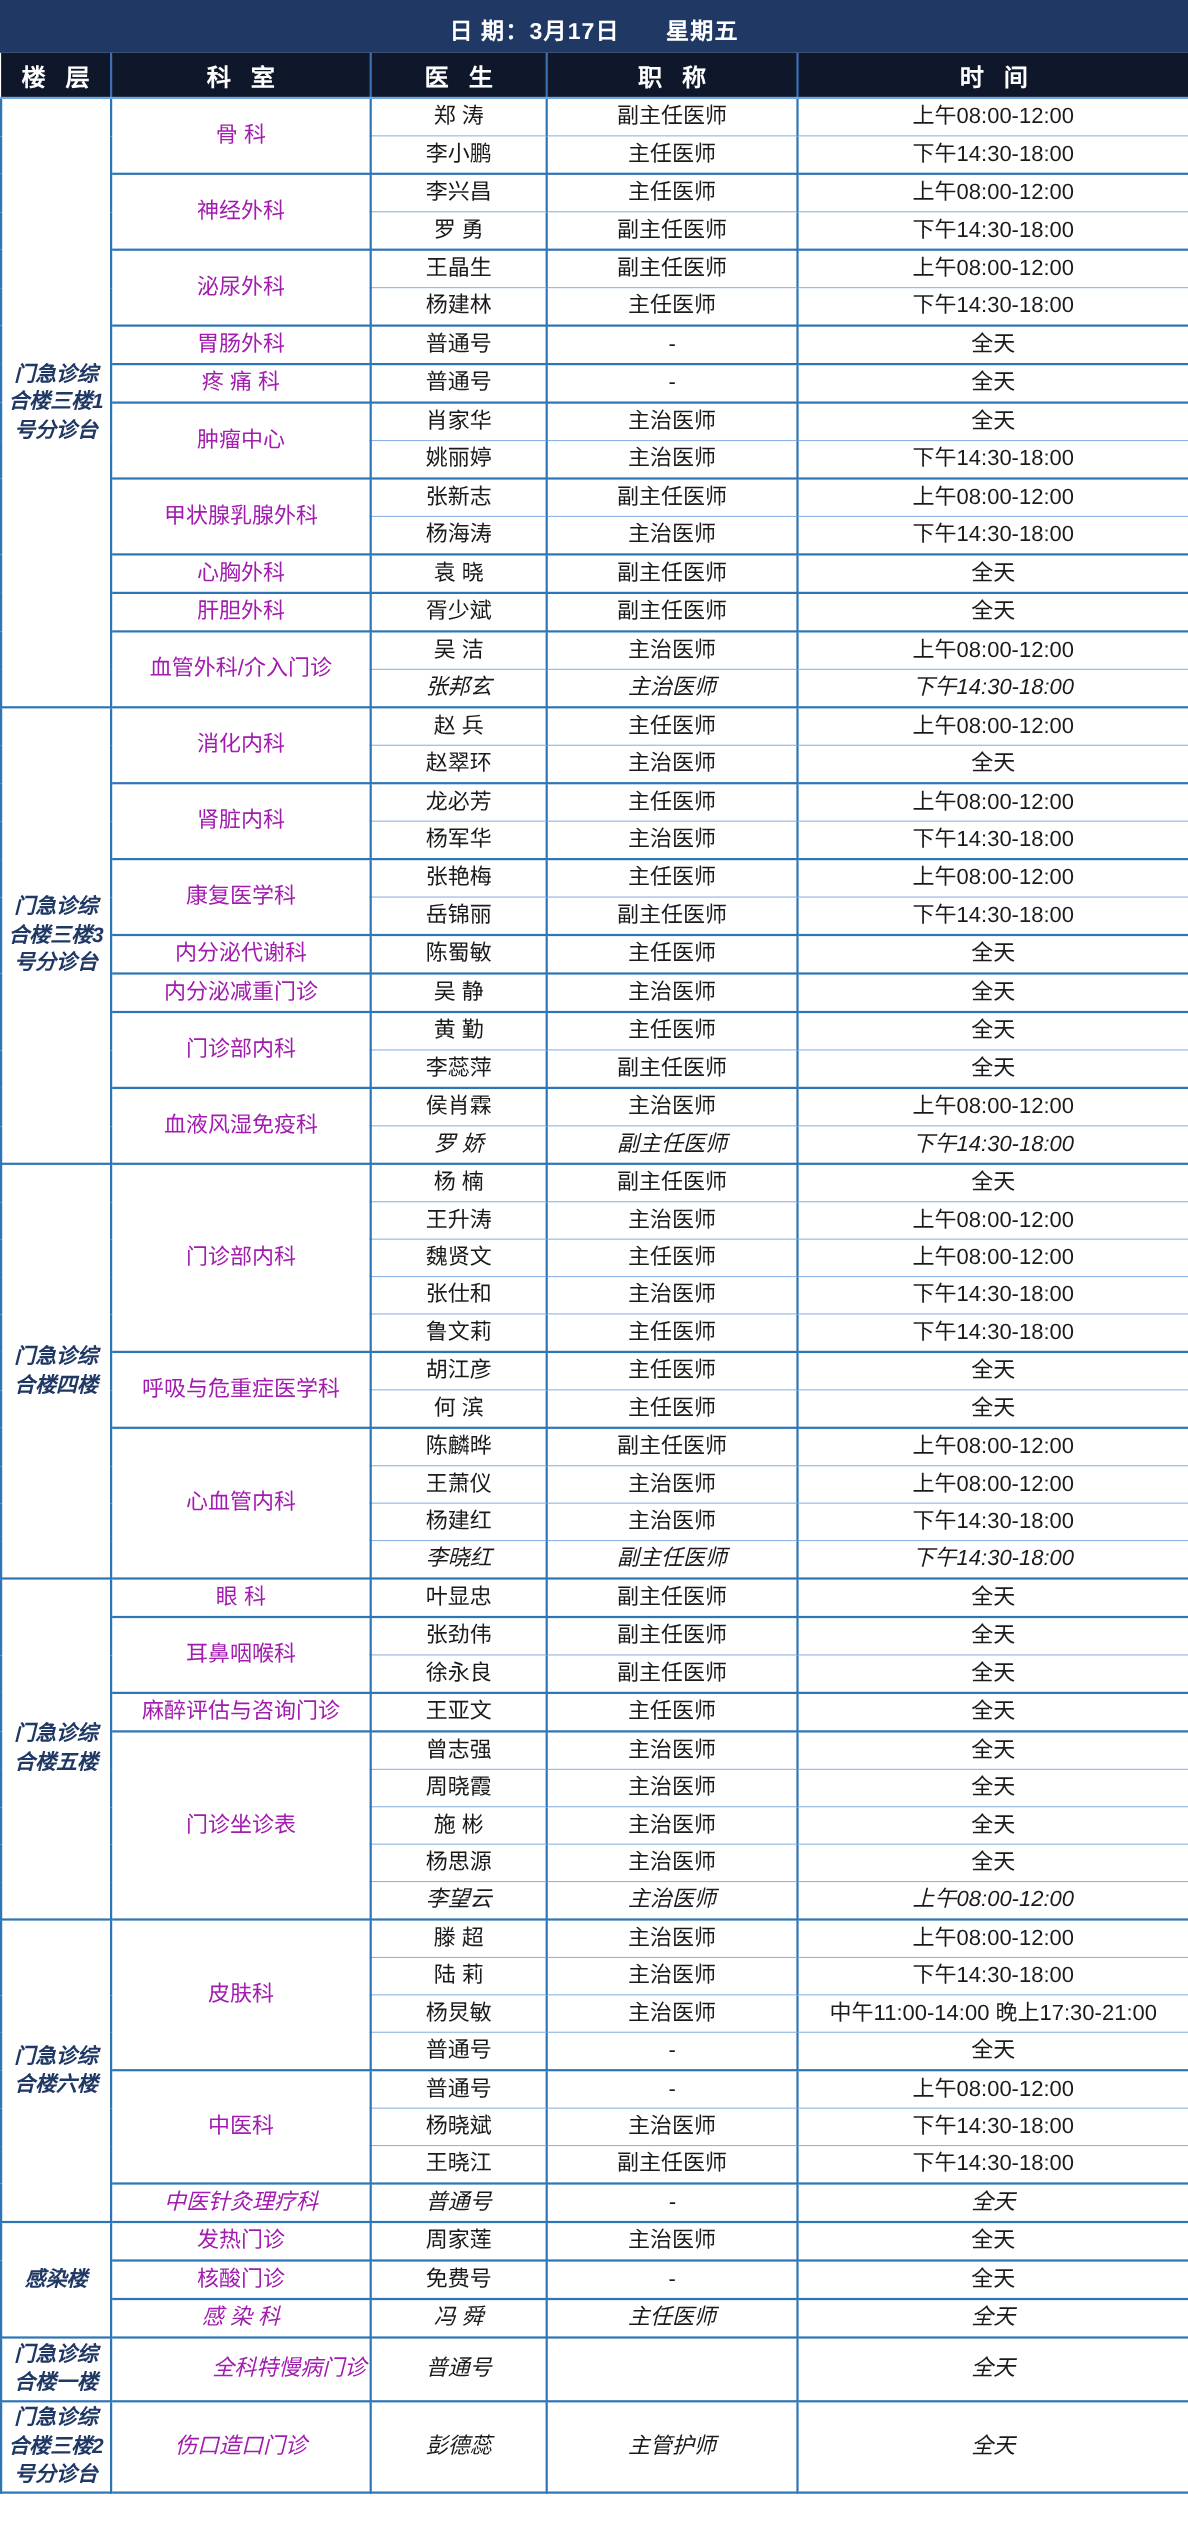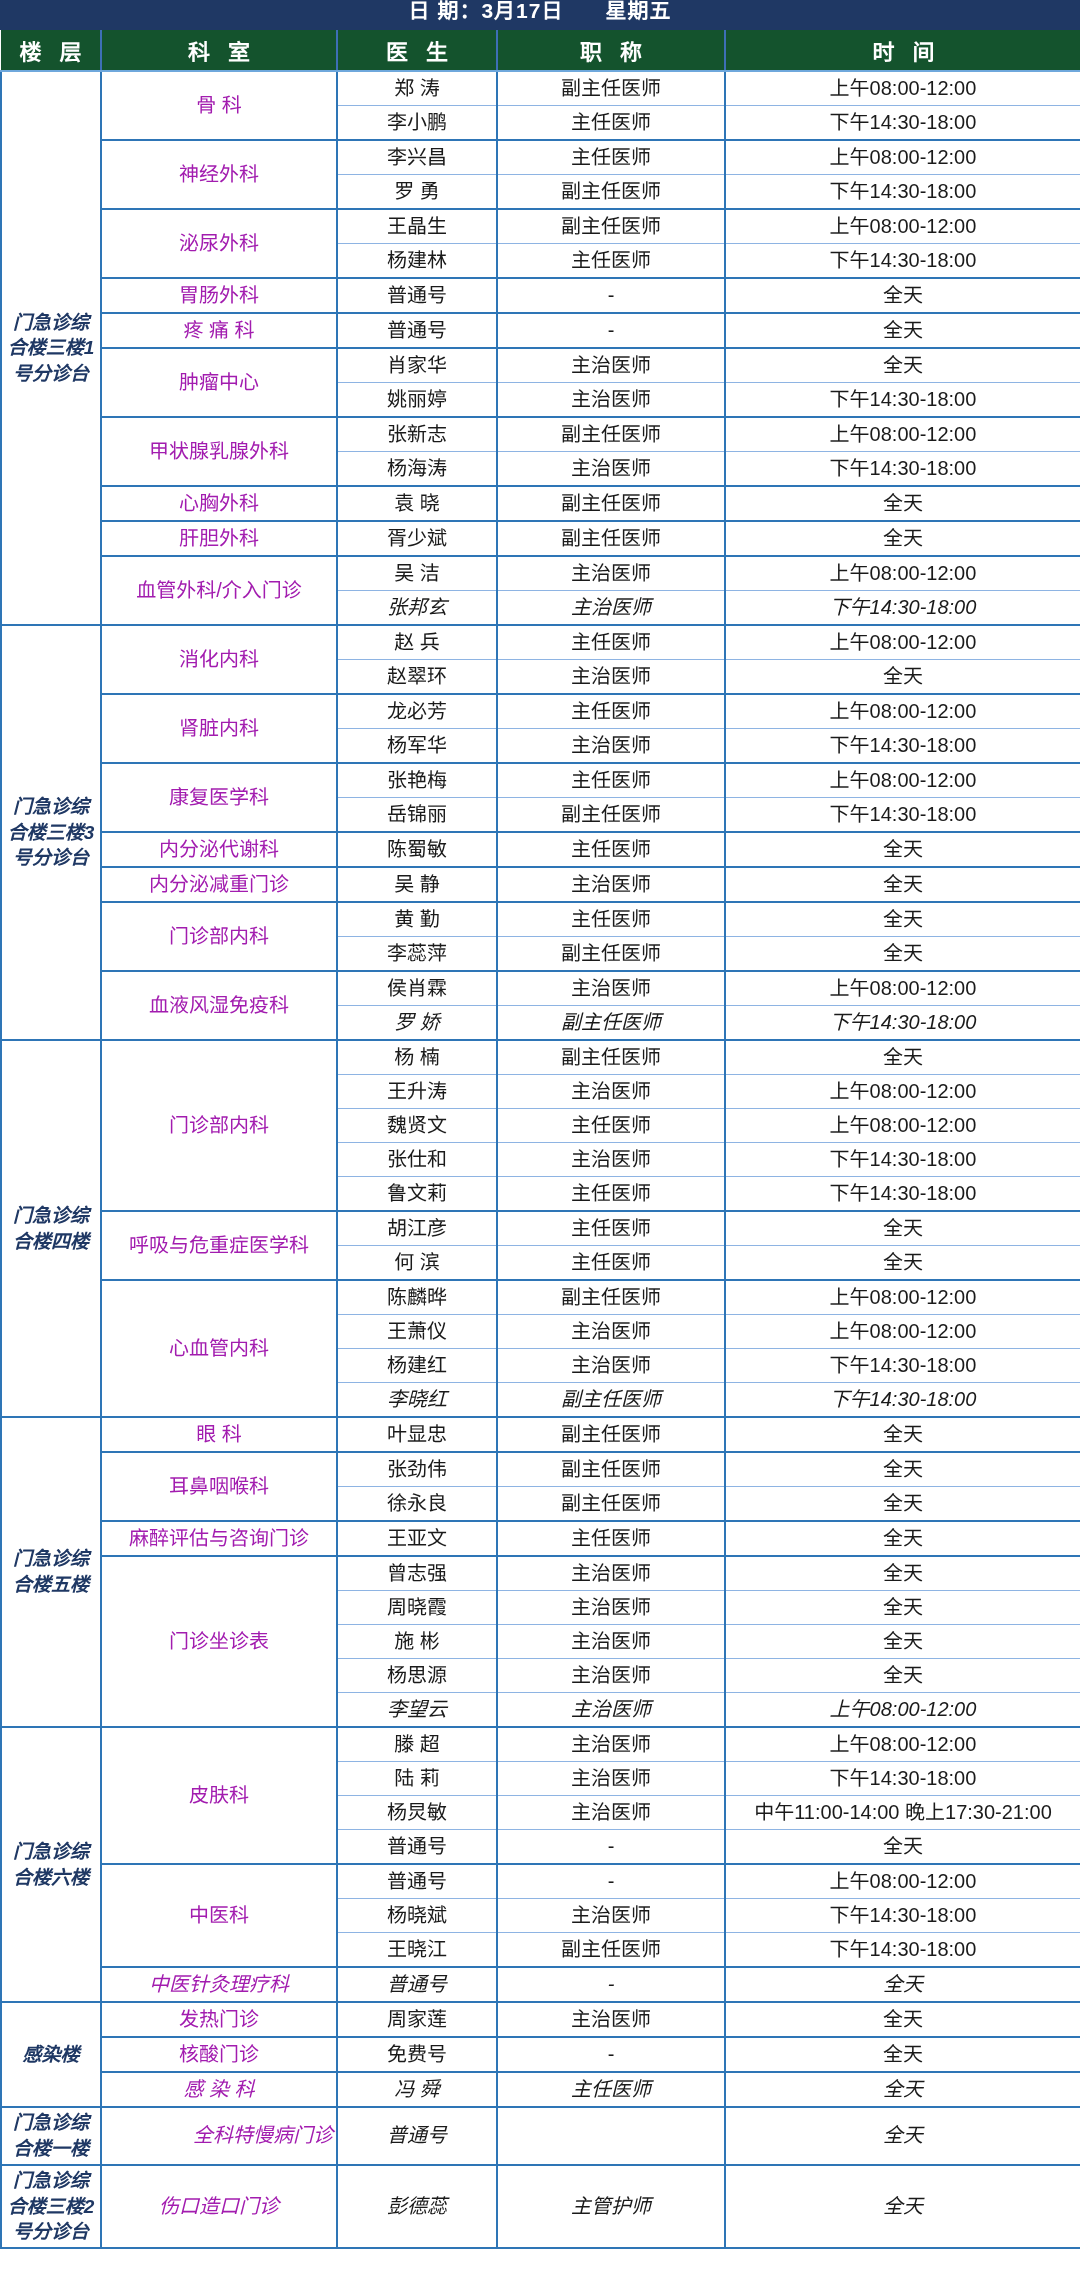--- a/index.html
+++ b/index.html
@@ -37,39 +37,39 @@
     letter-spacing: 1px;
   }
 
   .date-bar {
     background: #1f3864;
     color: #ffffff;
     text-align: center;
     font-size: 21px;
     font-weight: bold;
     line-height: 1.0;
-    padding: 0 0 9px 0;
+    padding: 18px 0 9px 0;
     letter-spacing: 1px;
   }
   .date-bar .gap { display: inline-block; width: 42px; }
 
   
   table.sched {
     border-collapse: collapse;
     width: 1080px;
     table-layout: fixed;
   }
   table.sched col.c-floor { width: 100px; }
   table.sched col.c-dept  { width: 236px; }
   table.sched col.c-doc   { width: 160px; }
   table.sched col.c-title { width: 228px; }
   table.sched col.c-time  { width: 356px; }
 
   thead th {
-    background: #14532d;
+    background: #0f172a;
     color: #ffffff;
     font-size: 22px;
     font-weight: bold;
     height: 40px;
     letter-spacing: 6px;
     text-indent: 6px;
     border-right: 2px solid #3e6fb5;
     border-bottom: 2px solid #6fa8dc;
     padding: 0;
   }

